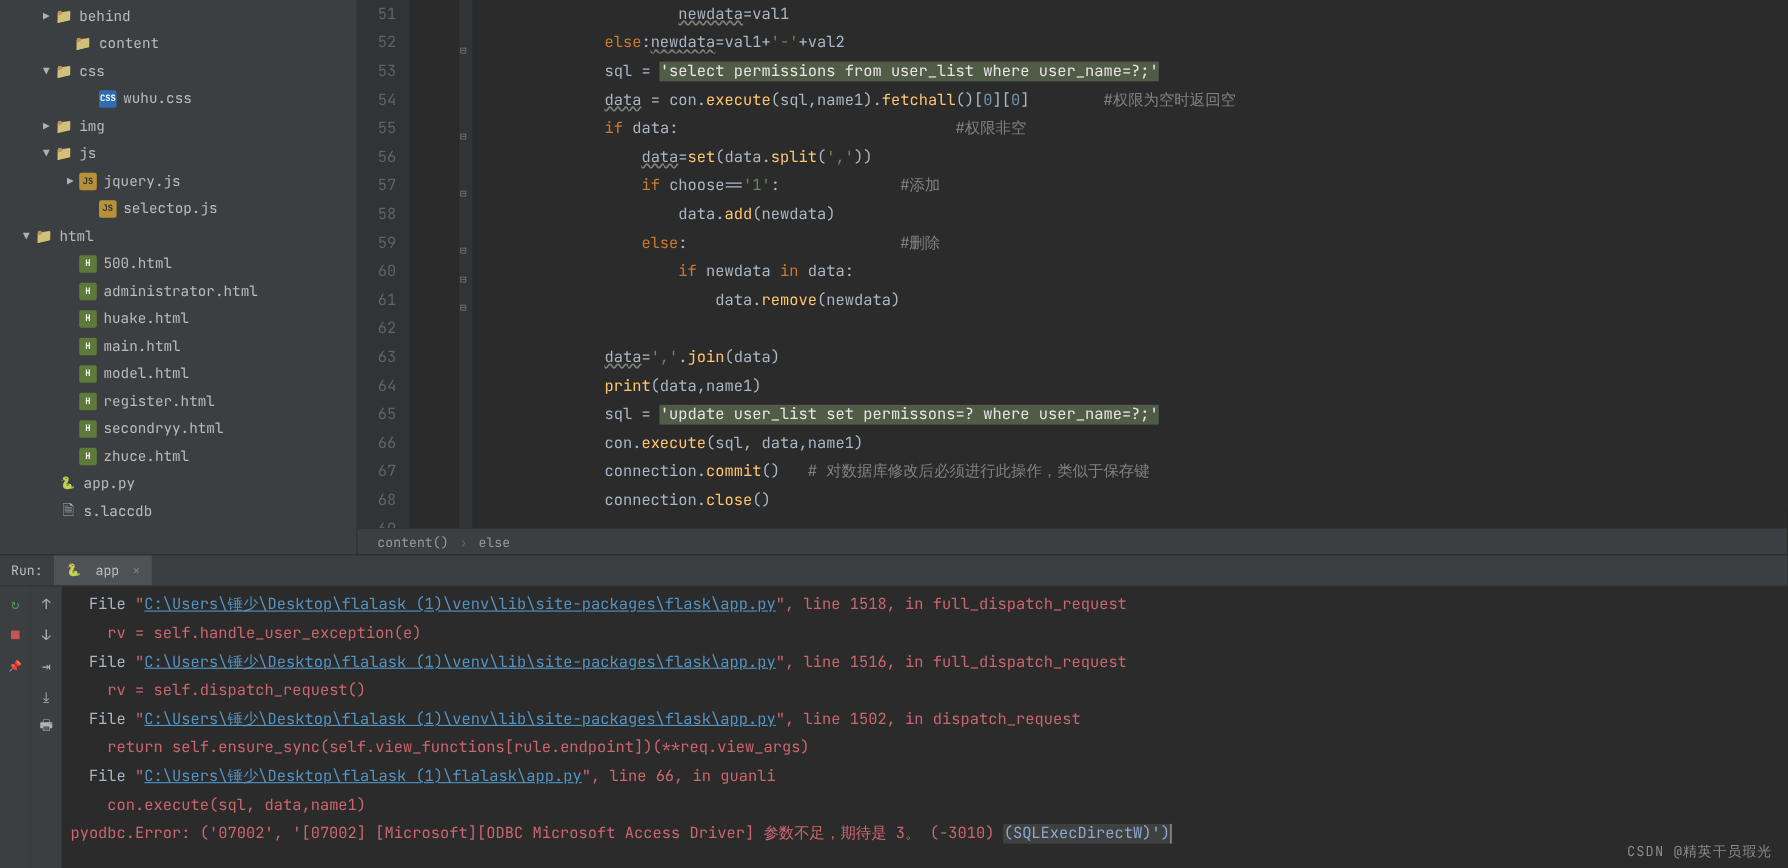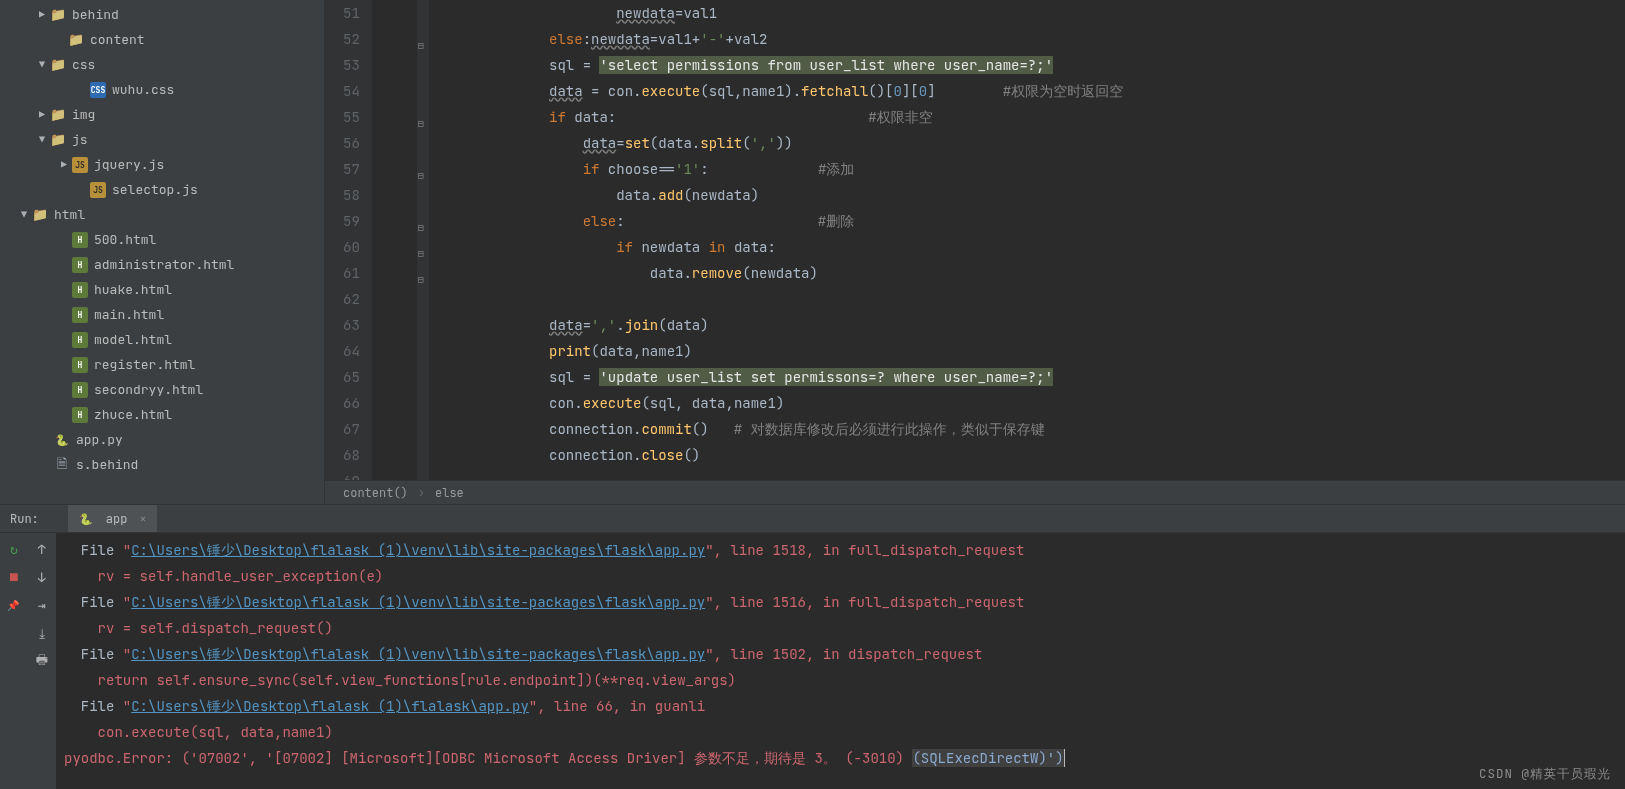--- a/index.html
+++ b/index.html
@@ -38,21 +38,21 @@
 .str-hl { color: #e5e5e5; background: #515c46; }
 .fn { color: #ffc66d; }
 .num { color: #6897bb; }
 .cmt { color: #808080; }
 .ident { color: #a9b7c6; }
 .op { color: #a9b7c6; }
 .wavy { text-decoration: underline wavy #808080; text-decoration-skip-ink: none; }
 .breadcrumb { height: 24px; background: #3c3f41; border-top: 1px solid #323232; display: flex; align-items: center; padding: 0 18px; font-size: 12px; color: #999; }
 .bc-sep { margin: 0 10px; color: #666; }
 .bottom { height: 285px; display: flex; flex-direction: column; background: #2b2b2b; border-top: 1px solid #323232; }
-.run-tab-row { height: 28px; display: flex; align-items: center; background: #3c3f41; border-bottom: 1px solid #323232; gap: 19px; }
+.run-tab-row { height: 28px; display: flex; align-items: center; background: #3c3f41; border-bottom: 1px solid #323232; }
 .run-label { padding: 0 10px; color: #bbbbbb; font-size: 12px; }
 .run-tab { display: flex; align-items: center; padding: 0 10px; height: 100%; background: #4e5254; color: #bbbbbb; font-size: 12px; gap: 6px; }
 .run-body { flex: 1; display: flex; overflow: hidden; }
 .run-toolbar { width: 28px; background: #3c3f41; display: flex; flex-direction: column; align-items: center; padding-top: 8px; gap: 12px; }
 .run-toolbar2 { width: 28px; background: #3c3f41; display: flex; flex-direction: column; align-items: center; padding-top: 8px; gap: 12px; }
 .tb-btn { width: 16px; height: 16px; display: flex; align-items: center; justify-content: center; cursor: pointer; color: #afb1b3; font-size: 13px; }
 .tb-rerun { color: #499c54; }
 .tb-stop { color: #c75450; }
 .console { flex: 1; overflow: auto; padding: 4px 8px; font-size: 14px; line-height: 26px; }
 .cons-line { white-space: pre; }
@@ -173,21 +173,21 @@
           <div class="tree-item">
             <span class="ind" style="width: 34px;"></span>
             <span class="arrow"></span>
             <span class="icon icon-py"></span>
             <span class="tree-label">app.py</span>
           </div>
           <div class="tree-item">
             <span class="ind" style="width: 34px;"></span>
             <span class="arrow"></span>
             <span class="icon icon-file"></span>
-            <span class="tree-label">s.behind</span>
+            <span class="tree-label">s.laccdb</span>
           </div>
         </div>
     </div>
     <div class="editor">
       <div class="code-scroll">
         <div class="code-area">
           <div class="gutter" id="gutter">
               <div class="gutter-line">51</div>
               <div class="gutter-line">52</div>
               <div class="gutter-line">53</div>

